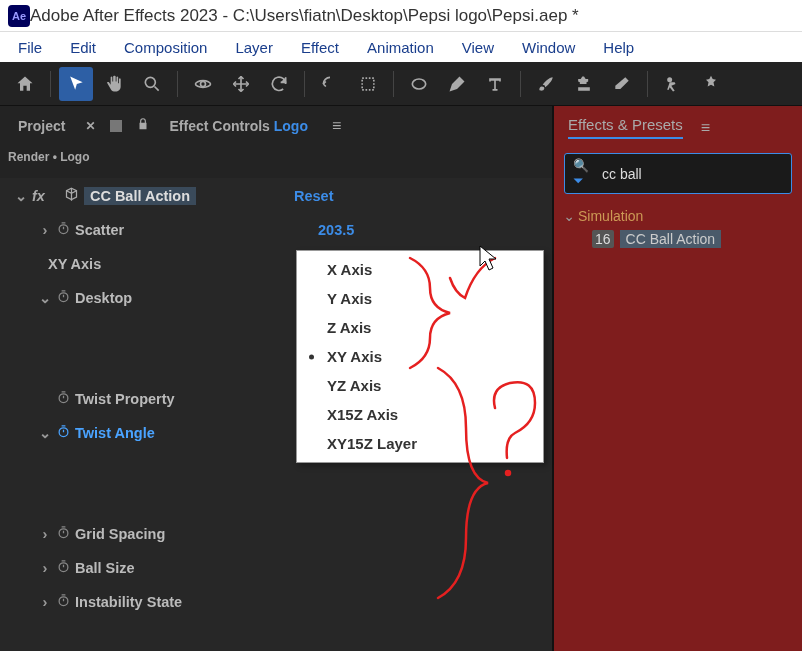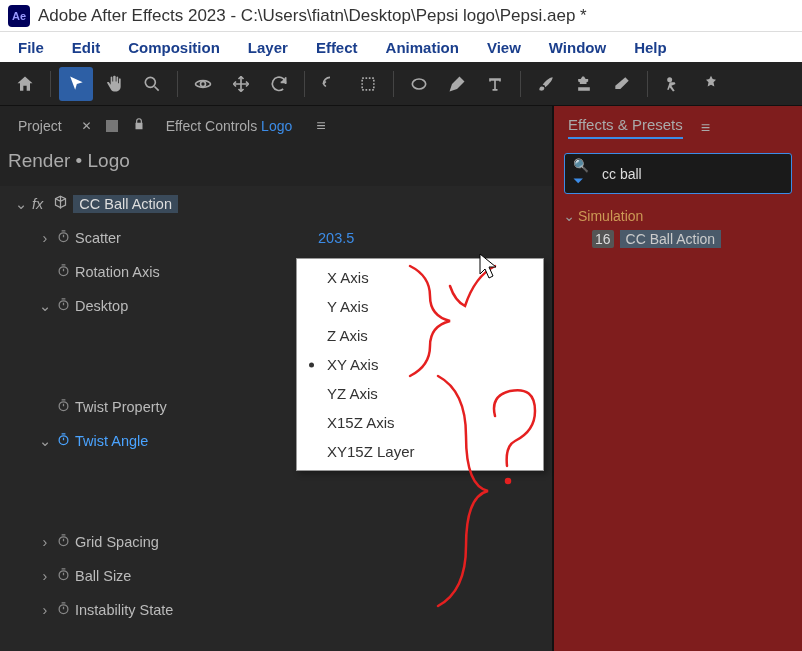--- a/index.html
+++ b/index.html
@@ -1,58 +1,58 @@
 <!DOCTYPE html>
 <html><head>
 <meta charset="utf-8">
 <style>
   * { box-sizing: border-box; margin: 0; padding: 0; font-family: "Segoe UI", Arial, sans-serif; }
   body { width: 802px; height: 651px; background: #fff; overflow: hidden; user-select: none; }
 
   
-  .titlebar { height: 32px; background: #fff; display: flex; align-items: center; padding: 0 8px; gap: 8px; border-bottom: 1px solid #ddd; }
+  .titlebar { height: 32px; background: #fff; display: flex; align-items: center; padding: 0 8px; border-bottom: 1px solid #ddd; }
   .ae-logo { width: 22px; height: 22px; background: #00005b; color: #9999ff; border-radius: 4px; display: flex; align-items: center; justify-content: center; font-size: 11px; font-weight: bold; }
   .titlebar-text { font-size: 17px; color: #333; }
 
   
-  .menubar { height: 30px; background: #fff; display: flex; align-items: center; padding: 0 4px; gap: 0; font-weight: bold; }
+  .menubar { height: 30px; background: #fff; display: flex; align-items: center; padding: 0 4px; gap: 0; }
   .menubar-item { color: #1a3e8c; font-size: 15px; padding: 4px 14px; cursor: pointer; }
 
   
   .toolbar { height: 44px; background: #232323; display: flex; align-items: center; padding: 0 8px; gap: 4px; border-bottom: 1px solid #111; }
   .tool-btn { width: 34px; height: 34px; display: flex; align-items: center; justify-content: center; color: #aaa; border-radius: 3px; cursor: pointer; }
   .tool-btn.sel { background: #2d5fa5; color: #fff; }
   .tool-sep { width: 1px; height: 26px; background: #444; margin: 0 4px; }
   .tool-btn svg { width: 20px; height: 20px; }
 
   
   .main { display: flex; height: 545px; background: #1e1e1e; }
-  .left-panel { width: 554px; background: #232323; border-right: 2px solid #111; display: flex; flex-direction: column; position: relative; }
+  .left-panel { width: 554px; background: #232323; border-right: 2px solid #111; display: flex; flex-direction: column; position: relative; font-weight: bold; }
   .right-panel { flex: 1; background: #7f1d1d; display: flex; flex-direction: column; }
 
   
   .panel-tabs { height: 40px; display: flex; align-items: center; padding: 0 10px; gap: 8px; }
   .tab-label { color: #aaa; font-size: 14px; padding: 6px 8px; position: relative; }
   .tab-close { color: #aaa; margin-left: 4px; font-size: 12px; cursor: pointer; }
   .tab-sep-box { width: 12px; height: 12px; background: #777; margin: 0 6px; }
   .lock-icon { color: #aaa; margin-right: 4px; }
   .tab-link { color: #3c8ce7; }
   .hamburger { margin-left: 8px; color: #aaa; cursor: pointer; }
 
   
-  .breadcrumb { color: #aaa; font-size: 19px; padding: 4px 8px 14px; }
+  .breadcrumb { color: #aaa; font-size: 12px; padding: 4px 8px 14px; }
 
   
   .props { flex: 1; background: #272727; font-size: 14.5px; color: #bbb; position: relative; }
   .prop-body { display:flex; flex-direction:column; gap:7px; padding-top:4px;}
   .prop-row { display: flex; align-items: center; height: 27px; }
   .twirl { width: 14px; text-align: center; color: #999; cursor: pointer; display:inline-block;}
   .indent1 { padding-left: 14px; }
   .indent2 { padding-left: 38px; }
-  .fx-tag { font-style: italic; color: #aaa; margin-right: 6px; }
+  .fx-tag { font-style: italic; color: #aaa; margin-right: 15px; }
   .cube { display:inline-block; width:16px;}
   .prop-label-col { width: 280px; display: flex; align-items: center; gap: 4px; }
   .prop-value-col { flex: 1; display: flex; align-items: center; gap: 6px;}
   .link-val { color: #3c8ce7; cursor: pointer; }
   .effect-name { background: #3a4a5a; padding: 1px 6px; border-radius:0; color:#ddd;}
   .chev-down { color:#888; margin-left:auto; margin-right:24px; font-size:11px;}
 
   
   .dropdown { position: absolute; top: 72px; left: 296px; width: 248px; background: #fff; border: 1px solid #999; box-shadow: 3px 3px 6px rgba(0,0,0,.3); z-index: 20; padding: 4px 0; }
   .dropdown-item { display: flex; align-items: center; padding: 6px 12px 6px 30px; color: #333; font-size: 15px; cursor: pointer; position:relative;}
@@ -222,45 +222,40 @@
           <span class="twirl">⌄</span>
           <span class="fx-tag">fx</span>
           <span class="cube">
            <svg width="15" height="15" viewBox="0 0 24 24" fill="none" stroke="#aaa" stroke-width="2">
                   <path d="M12 2l8 4v10l-8 4-8-4V6z"></path>
                   <path d="M12 2v20M4 6l8 4 8-4"></path>
                 </svg>
           </span>
           <span class="effect-name">CC Ball Action</span>
         </div>
+        <div class="prop-value-col">
+          <span class="link-val">Reset</span>
+        </div>
       </div>
 
       <div class="prop-row indent2">
         <div class="prop-label-col">
           <span class="twirl">›</span>
           <span><svg width="15" height="15" viewBox="0 0 24 24" fill="none" stroke="#888" stroke-width="2">
                   <circle cx="12" cy="13" r="7"></circle>
                   <path d="M12 9v4M9 3h6"></path>
                 </svg></span>
           <span>Scatter</span>
         </div>
         <div class="prop-value-col">
           <span class="link-val">203.5</span>
         </div>
       </div>
 
       <div class="prop-row indent2">
-        <div class="prop-label-col">
-          <span class="twirl" style="visibility:hidden">›</span>
-          <span><svg width="15" height="15" viewBox="0 0 24 24" fill="none" stroke="#888" stroke-width="2">
-                  <circle cx="12" cy="13" r="7"></circle>
-                  <path d="M12 9v4M9 3h6"></path>
-                </svg></span>
-          <span>Rotation Axis</span>
-        </div>
         <div class="prop-value-col">
           <span style="margin-left:10px">XY Axis</span>
           <span class="chev-down">⌄</span>
         </div>
       </div>
 
       <div class="prop-row indent2">
         <div class="prop-label-col">
           <span class="twirl">⌄</span>
           <span><svg width="15" height="15" viewBox="0 0 24 24" fill="none" stroke="#888" stroke-width="2">

